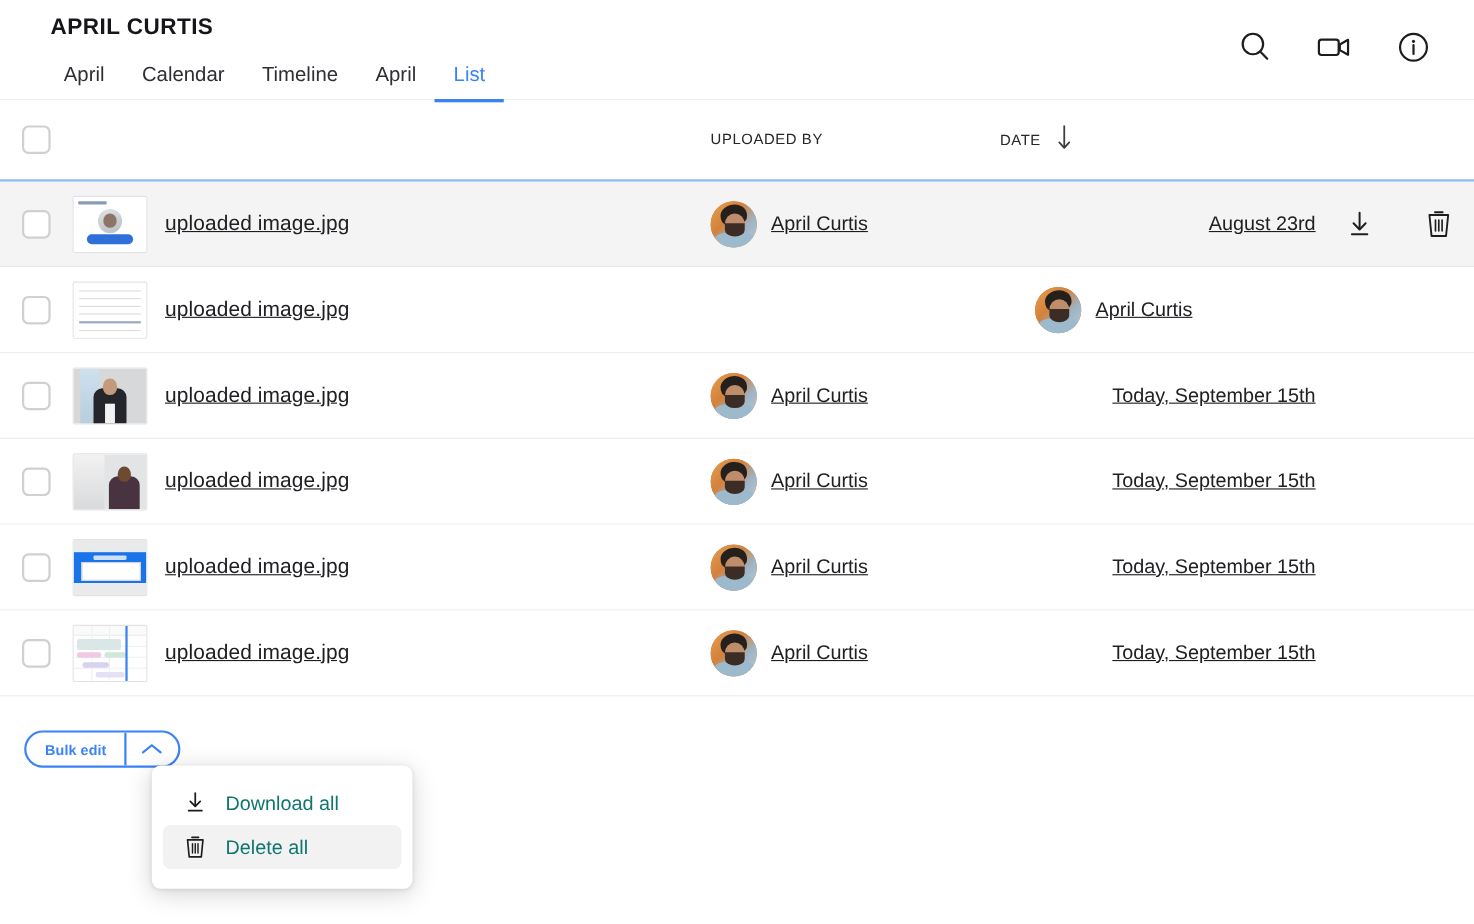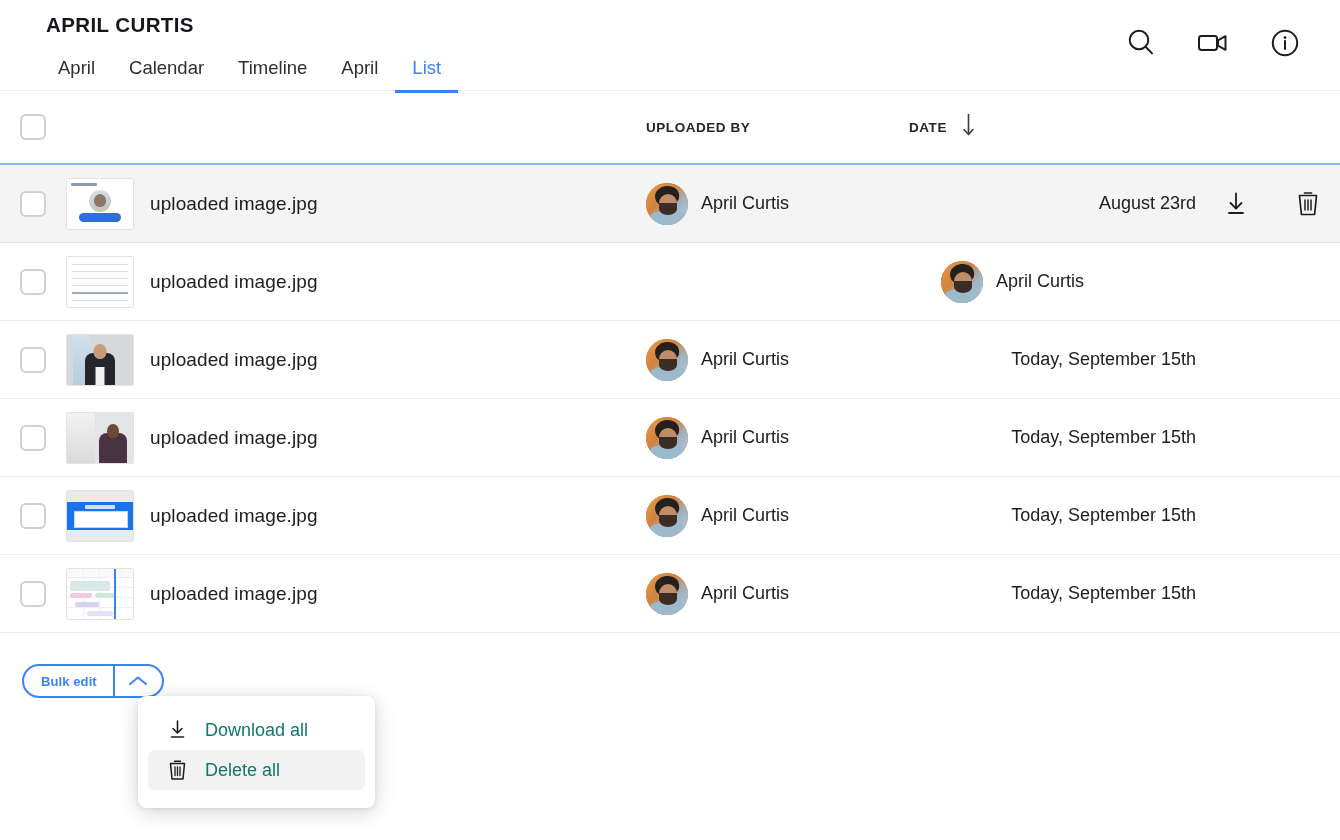--- a/index.html
+++ b/index.html
@@ -75,21 +75,21 @@
   }
   .col-check { width: 66px; flex: 0 0 66px; display: flex; justify-content: center; }
   .col-thumb { width: 84px; flex: 0 0 84px; }
   .col-name  { flex: 1 1 auto; min-width: 0; padding-left: 0px; }
   .col-by    { width: 263px; flex: 0 0 263px; }
   .col-date  { width: 295px; flex: 0 0 295px; }
   .col-act   { width: 136px; flex: 0 0 136px; }
 
   .th {
     font-size: 13.5px;
-    font-weight: 700;
+    font-weight: 400;
     letter-spacing: 0.55px;
     color: #25252a;
   }
   .th-date-wrap { display: flex; align-items: center; gap: 14px; }
 
   
   .cbx {
     width: 26px; height: 26px;
     border: 2px solid #cfcfd4;
     border-radius: 6px;
@@ -99,20 +99,21 @@
   }
 
   
   .row {
     position: relative;
     display: flex;
     align-items: center;
     height: 78px;
     border-bottom: 1px solid #ececee;
     background: #fff;
+    text-decoration: underline;
   }
   .row.hovered {
     background: #f4f4f5;
     border-top: 2px solid #8bb9f5;
     border-bottom: 1px solid #e4e4e6;
     height: 80px;
   }
   .row:last-of-type { border-bottom: 1px solid #ececee; }
 
   .thumb {

